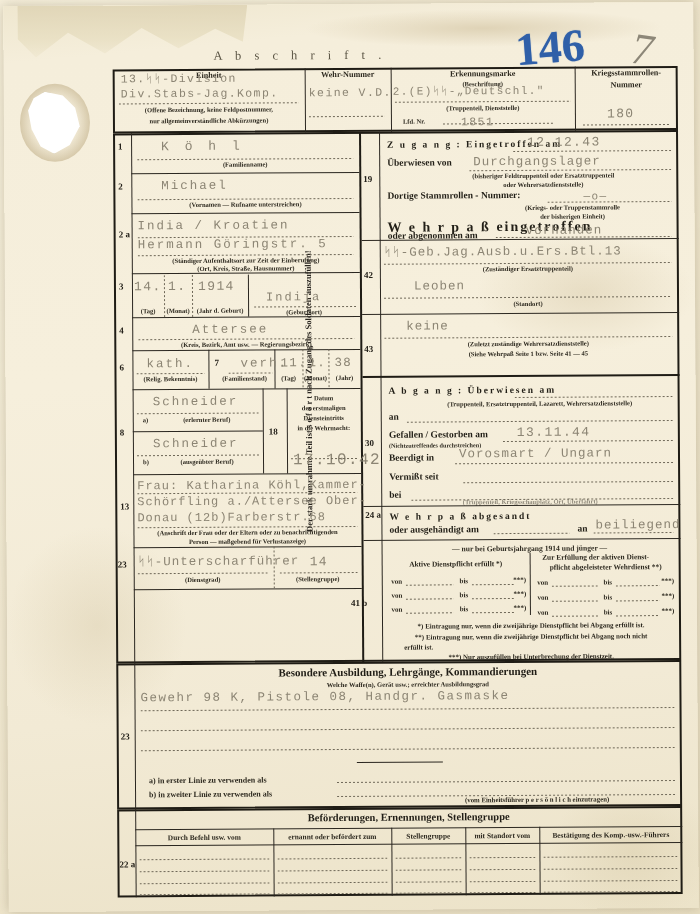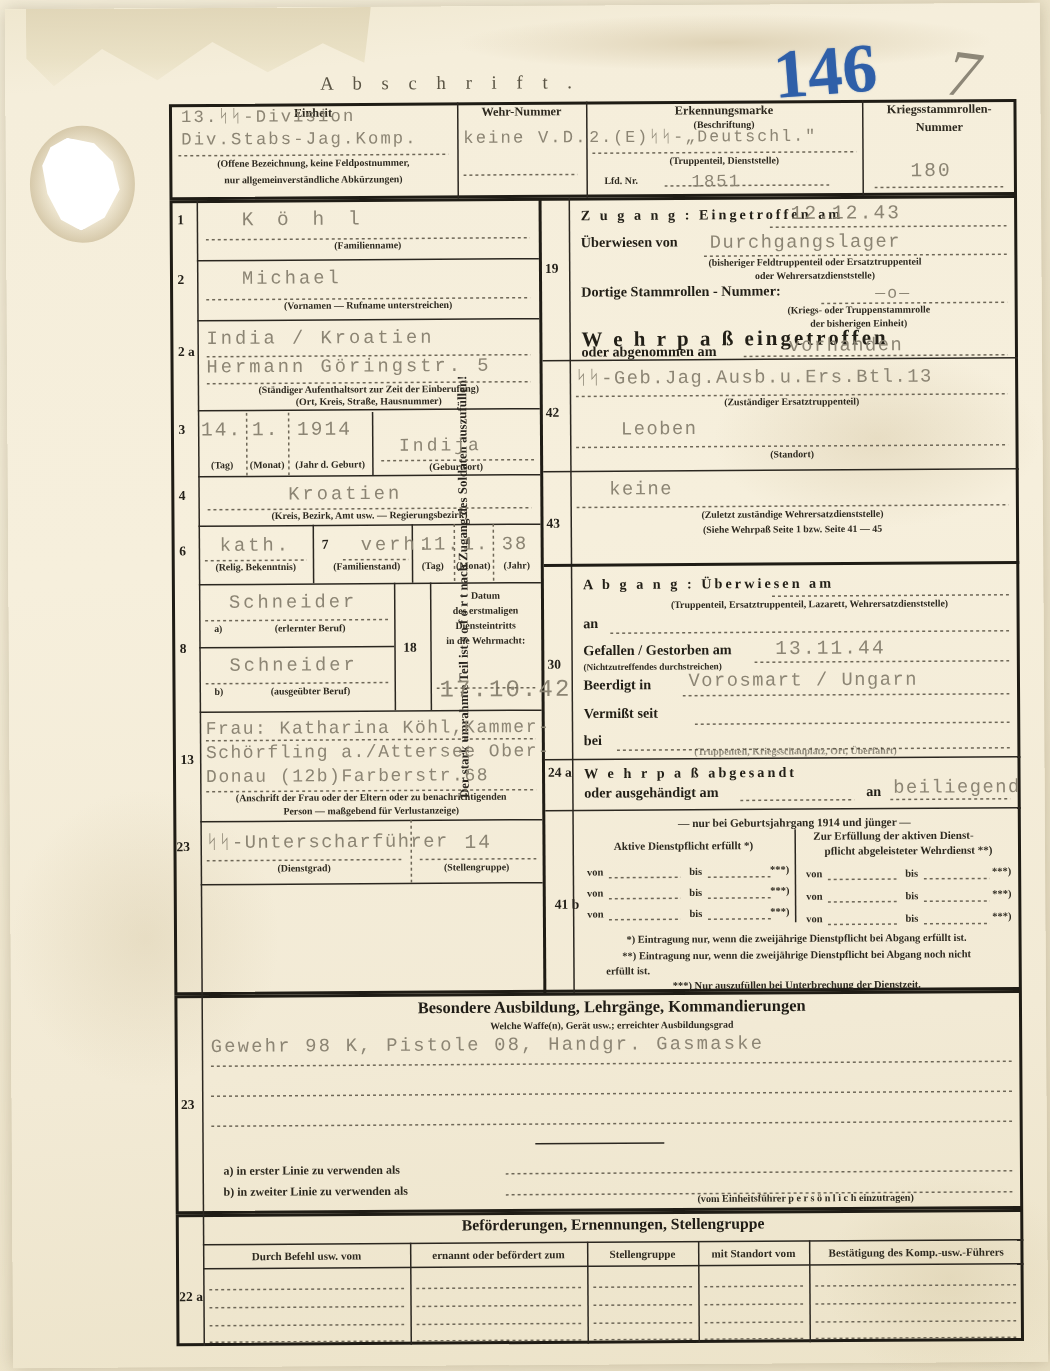--- a/index.html
+++ b/index.html
@@ -201,21 +201,21 @@
       <div class="txt tw" style="left:84px;top:210px;font-size:13px;">1914</div>
       <div class="txt lbl-sm" style="left:18px;top:238px;width:32px;">(Tag)</div>
       <div class="txt lbl-sm" style="left:50px;top:238px;width:28px;">(Monat)</div>
       <div class="txt lbl-sm" style="left:78px;top:238px;width:56px;">(Jahr d. Geburt)</div>
       <div class="txt tw" style="left:152px;top:222px;font-size:12px;letter-spacing:2px;">Indija</div>
       <div class="dots" style="left:140px;top:238px;width:102px;"></div>
       <div class="txt lbl-sm" style="left:134px;top:240px;width:112px;">(Geburtsort)</div>
 
       <div class="hline" style="left:18px;top:281px;width:228px;"></div>
       <div class="num" style="left:5px;top:256px;">4</div>
-      <div class="txt tw" style="left:78px;top:254px;font-size:12.5px;letter-spacing:2px;">Kroatien</div>
+      <div class="txt tw" style="left:78px;top:254px;font-size:12.5px;letter-spacing:2px;">Attersee</div>
       <div class="dots" style="left:24px;top:270px;width:216px;"></div>
       <div class="txt lbl-sm" style="left:18px;top:272px;width:228px;">(Kreis, Bezirk, Amt usw. — Regierungsbezirk)</div>
 
       <div class="hline" style="left:18px;top:320px;width:228px;"></div>
       <div class="vline" style="left:94px;top:281px;height:39px;"></div>
       <div class="vline" style="left:160px;top:281px;height:39px;"></div>
       <div class="dotsv" style="left:188px;top:281px;height:39px;"></div>
       <div class="dotsv" style="left:214px;top:281px;height:39px;"></div>
       <div class="num" style="left:5px;top:293px;">6</div>
       <div class="txt tw" style="left:32px;top:288px;font-size:12.5px;letter-spacing:2px;">kath.</div>
@@ -333,21 +333,21 @@
 
       <div class="hline" style="left:248px;top:472px;width:317px;"></div>
       <div class="num" style="left:250px;top:442px;">24 a</div>
       <div class="txt lbl-l sp" style="left:274px;top:444px;font-size:9.5px;">W e h r p a ß abgesandt</div>
       <div class="txt lbl-l" style="left:274px;top:457px;font-size:9.5px;">oder ausgehändigt am</div>
       <div class="dots" style="left:378px;top:466px;width:76px;"></div>
       <div class="txt lbl-l" style="left:462px;top:457px;font-size:9.5px;">an</div>
       <div class="dots" style="left:478px;top:466px;width:80px;"></div>
       <div class="txt tw" style="left:480px;top:452px;font-size:12.5px;letter-spacing:1px;">beiliegend</div>
 
-      <div class="num" style="left:254px;top:530px;">41 b</div>
+      <div class="num" style="left:235px;top:530px;">41 b</div>
       <div class="txt lbl-sm" style="left:266px;top:477px;width:296px;font-size:7.6px;">— nur bei Geburtsjahrgang 1914 und jünger —</div>
       <div class="vline" style="left:414px;top:486px;height:62px;"></div>
       <div class="txt lbl-sm" style="left:268px;top:492px;width:144px;font-size:7.4px;">Aktive Dienstpflicht erfüllt *)</div>
       <div class="txt lbl-sm" style="left:416px;top:486px;width:128px;font-size:7.4px;">Zur Erfüllung der aktiven Dienst-</div>
       <div class="txt lbl-sm" style="left:416px;top:496px;width:148px;font-size:7.4px;">pflicht abgeleisteter Wehrdienst **)</div>
 
       <div class="txt lbl-sm" style="left:272px;top:510px;width:18px;font-size:7px;">von</div>
       <div class="dots" style="left:290px;top:517px;width:48px;"></div>
       <div class="txt lbl-sm" style="left:340px;top:510px;width:16px;font-size:7px;">bis</div>
       <div class="dots" style="left:356px;top:517px;width:42px;"></div>

